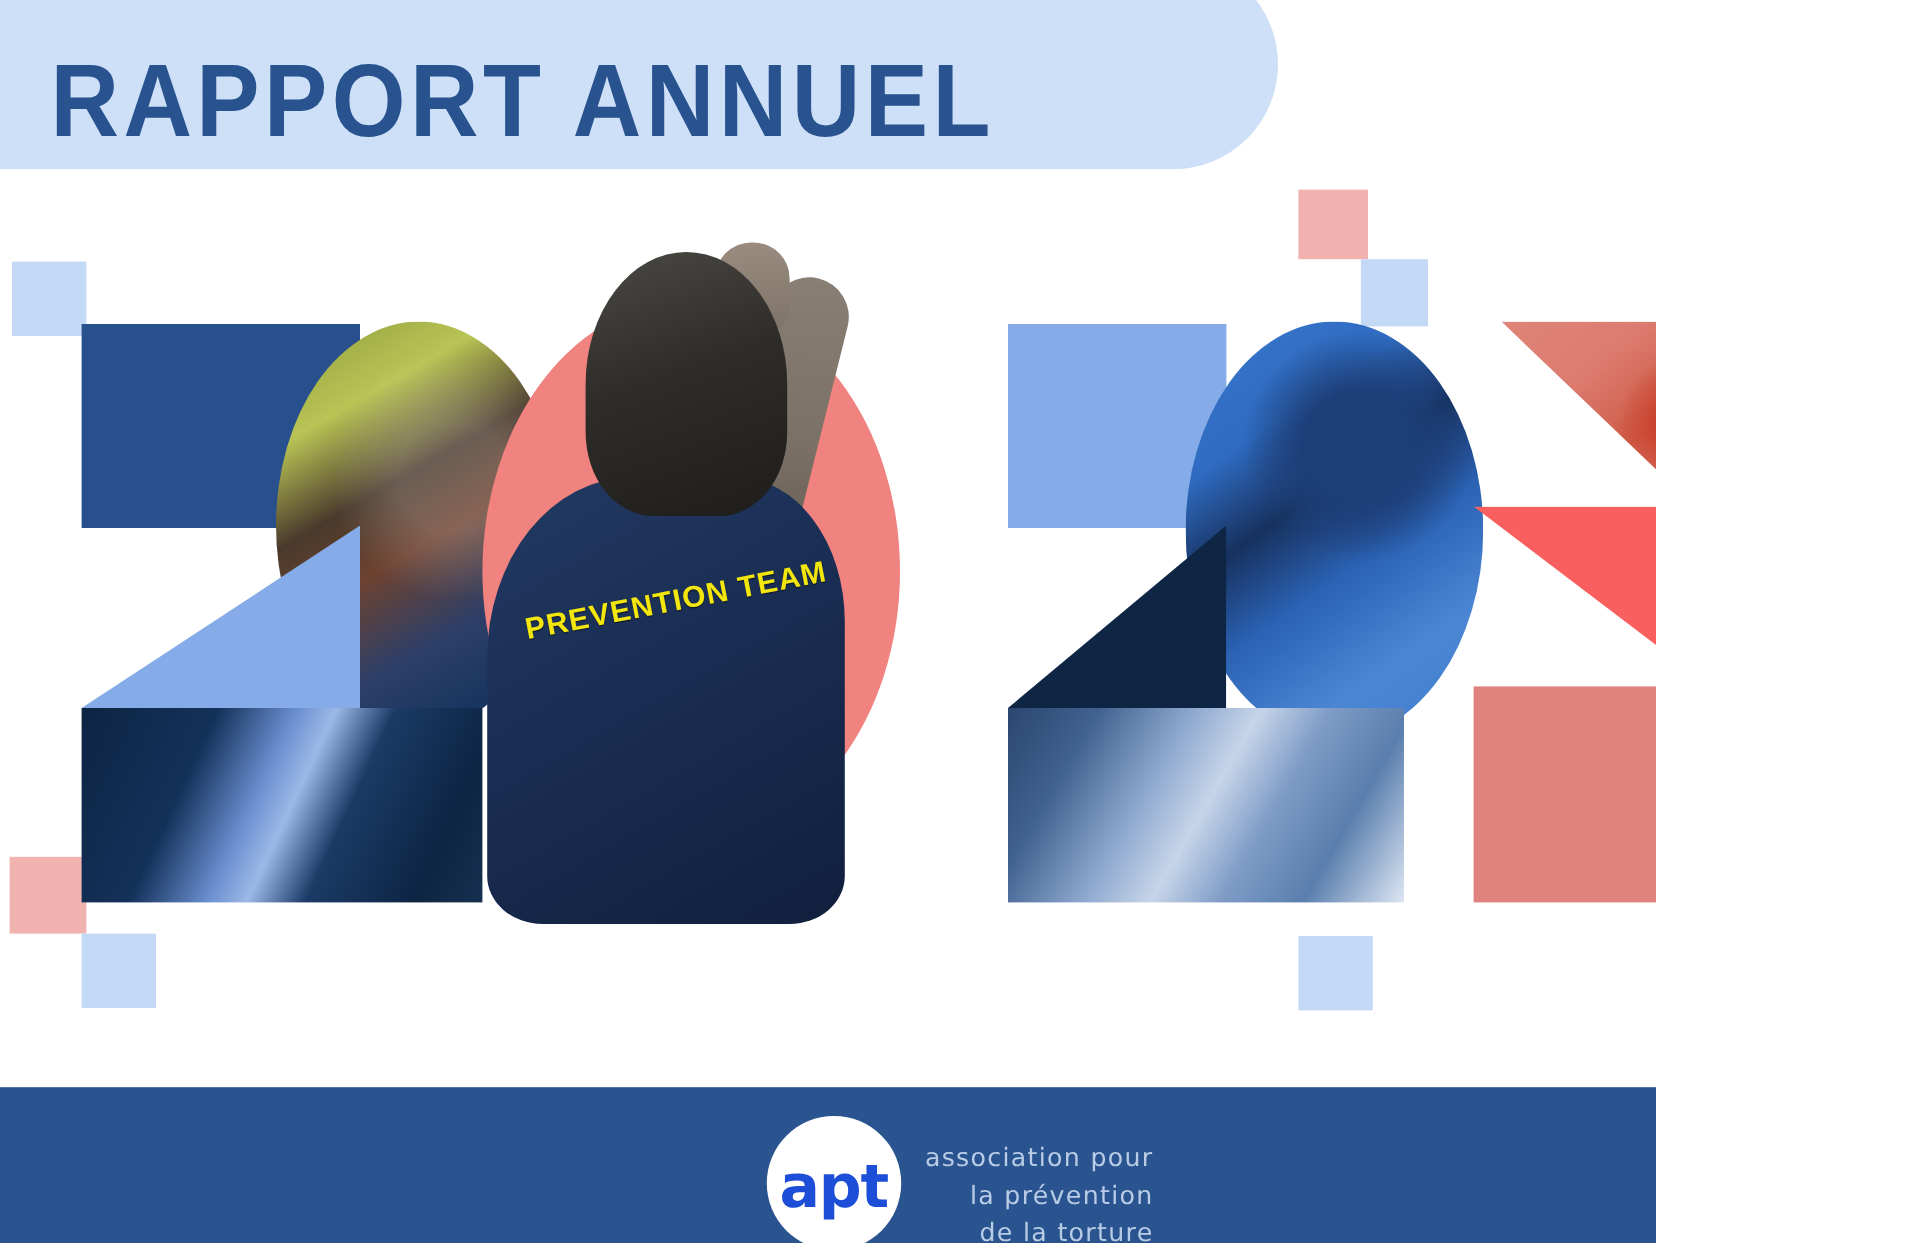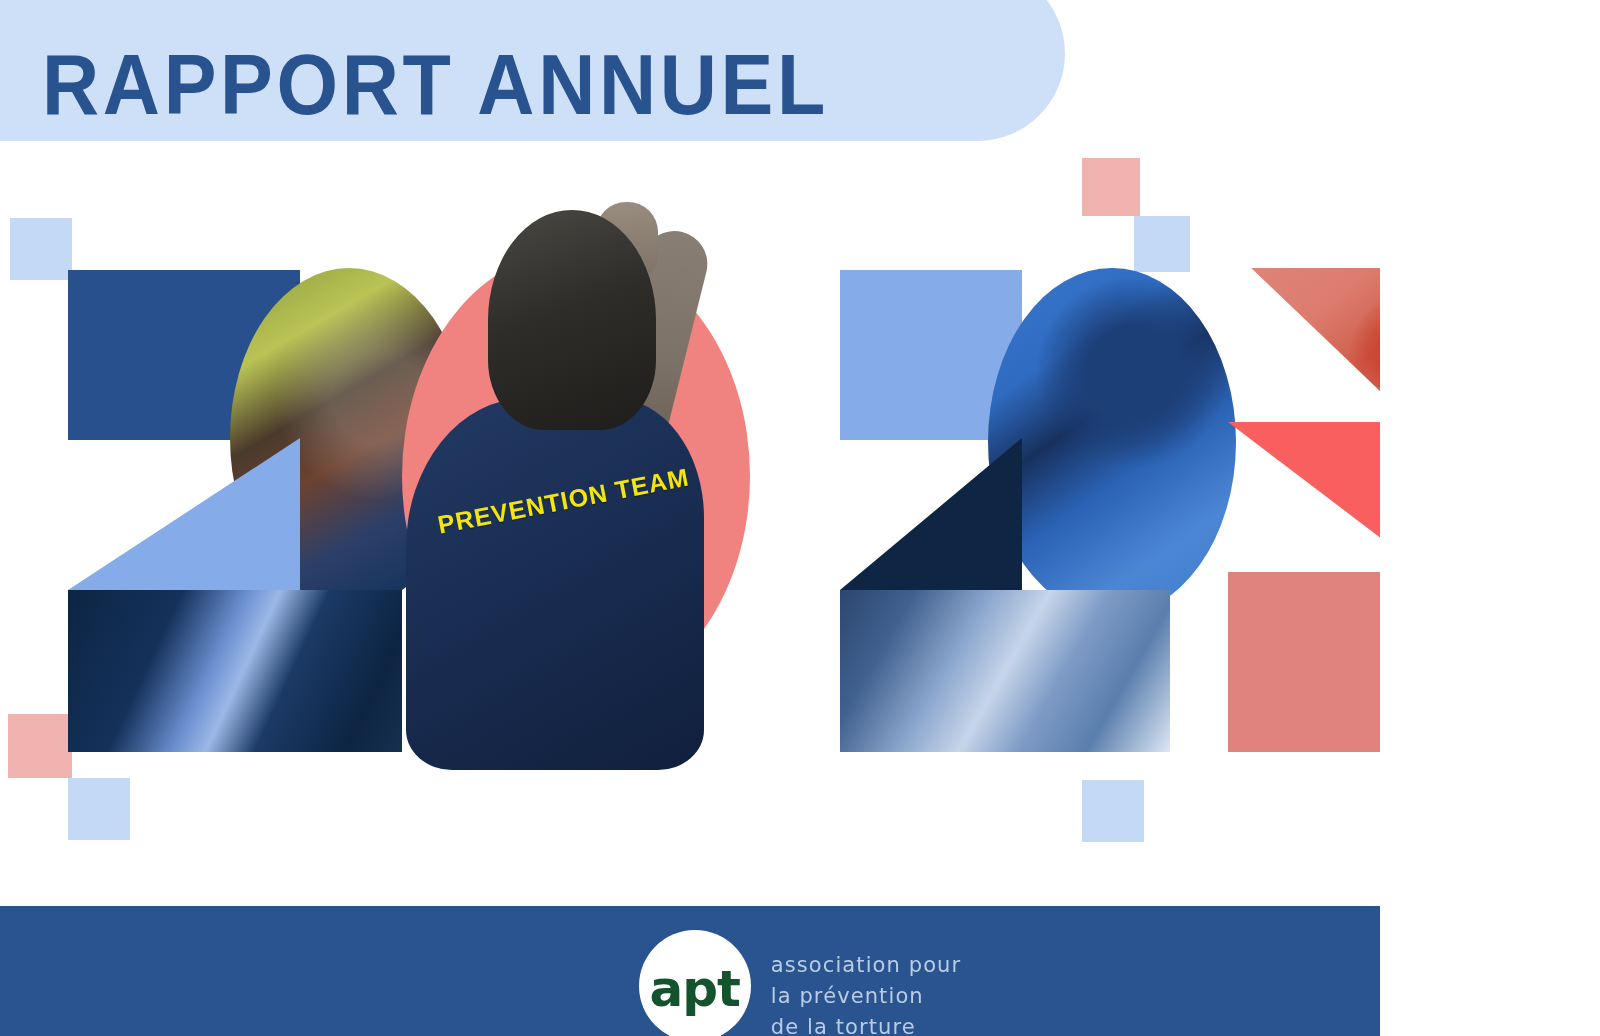--- a/index.html
+++ b/index.html
@@ -165,34 +165,34 @@
     width: 112px; height: 112px;
     border-radius: 50%;
     background: #ffffff;
     display: flex; align-items: center; justify-content: center;
     flex: 0 0 auto;
   }
   #logo-wordmark {
     font-family: "DejaVu Sans", sans-serif;
     font-weight: 700;
     font-size: 50px;
-    color: #14532d;
+    color: #1d4ed8;
     letter-spacing: -1px;
     line-height: 1;
     margin-top: 6px;
   }
   #logo-tagline {
     color: #b9cce6;
     font-family: "DejaVu Sans", sans-serif;
     font-size: 21px;
     line-height: 1.48;
     letter-spacing: 1.1px;
     padding-top: 20px;
   }
-  #logo-tagline div { white-space: nowrap; }
+  #logo-tagline div { white-space: nowrap; text-align: right; }
 </style>
 </head>
 <body>
 
 <div id="cover">
 
   <div id="title-banner">
     <div id="title-text">RAPPORT ANNUEL</div>
   </div>
 

